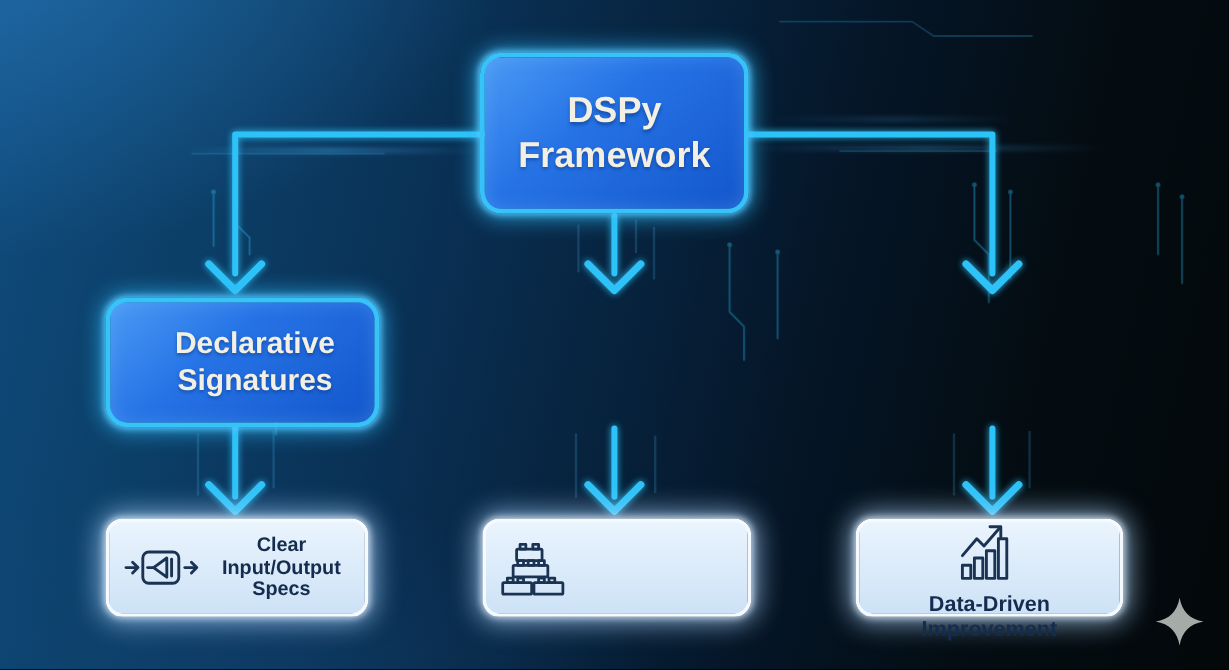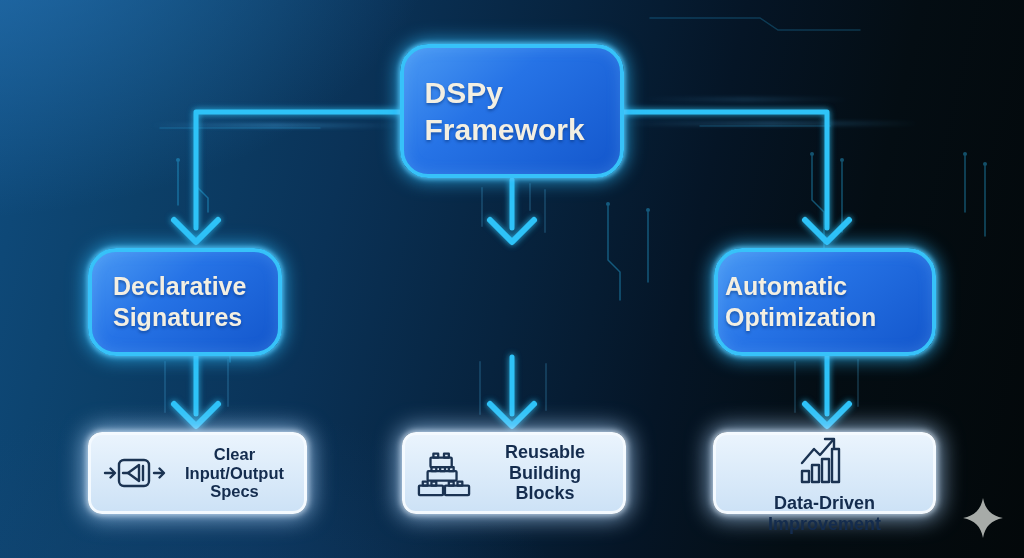--- a/index.html
+++ b/index.html
@@ -8,23 +8,23 @@
     font-family:"Liberation Sans","DejaVu Sans",sans-serif;
     background:
       radial-gradient(900px 520px at -6% -12%, rgba(38,115,180,.85), rgba(38,115,180,0) 55%),
       radial-gradient(620px 360px at 18% 112%, rgba(22,72,122,.45), rgba(22,72,122,0) 62%),
       linear-gradient(103deg,#0f4c7e 0%,#0c4069 16%,#0a3257 33%,#07233e 50%,#051526 65%,#040d13 80%,#03080a 100%);
   }
   
   .node{
     position:absolute;display:flex;align-items:center;justify-content:center;
     background:linear-gradient(140deg,#4a9af4 0%,#2673e6 40%,#1356cb 100%);
-    border:4px solid #37c2f9;border-radius:28px;box-sizing:border-box;
+    border:4px solid #37c2f9;border-radius:18px;box-sizing:border-box;
     box-shadow:0 0 18px 3px rgba(47,185,250,.75),0 0 5px 1px rgba(120,215,255,.9),inset 0 0 14px rgba(130,200,255,.25);
-    color:#f3efe2;font-weight:bold;
+    color:#f3efe2;font-weight:bold;text-align:center;
     text-shadow:0 2px 3px rgba(0,40,100,.45);
   }
   .node .lbl{line-height:1.25;}
   .root-node{left:400px;top:44px;width:224px;height:134px;font-size:30px;}
   .root-node .lbl{max-width:175px;}
   .mid-node{top:248px;height:108px;font-size:25px;}
   .mid-node .lbl{max-width:200px;}
   
   .leaf{
     position:absolute;top:432px;height:82px;display:flex;align-items:center;
@@ -111,25 +111,22 @@
         <path d="M490 404 L512 426 L534 404"></path>
         <path d="M805 404 L827 426 L849 404"></path>
       </g>
     </g>
   </svg>
 
   <div class="node root-node">
     <span class="lbl">DSPy Framework</span>
   </div>
 
-  <div class="node mid-node" style="left:88px;width:194px;padding-left:21px;">
+  <div class="node mid-node" style="left:88px;width:228px;padding-left:21px;">
     <span class="lbl">Declarative Signatures</span>
-  </div>
-  <div class="node mid-node" style="left:714px;width:222px;">
-    <span class="lbl">Automatic Optimization</span>
   </div>
 
   <div class="leaf leaf-0" style="left:88px;width:219px;justify-content:flex-end;">
     <span class="ic">
       <svg width="66" height="40" viewBox="0 0 66 40">
         <path d="M2 20 H11"></path>
           <path d="M7.5 15.5 L12 20 L7.5 24.5"></path>
         <rect x="16" y="7" width="30" height="26" rx="5"></rect>
         <path d="M20 20 H25"></path>
         <path d="M36 12 V28 L25 20 Z"></path>
@@ -152,21 +149,20 @@
           <rect x="33" y="19" width="5" height="4"></rect>
         <rect x="11" y="23" width="30" height="10" rx="1"></rect>
         <rect x="6" y="34" width="5" height="4"></rect>
           <rect x="15" y="34" width="5" height="4"></rect>
         <rect x="33" y="34" width="5" height="4"></rect>
           <rect x="42" y="34" width="5" height="4"></rect>
         <rect x="2" y="38" width="25" height="10" rx="1"></rect>
         <rect x="29" y="38" width="25" height="10" rx="1"></rect>
       </svg>
     </span>
-    <span class="lbl">Reusable Building Blocks</span>
   </div>
 
   <div class="leaf leaf-2" style="left:713px;width:223px;flex-direction:column;">
     <span class="ic">
       <svg width="52" height="50" viewBox="0 0 52 50">
         <rect x="3" y="36" width="7" height="11"></rect>
         <rect x="13" y="30" width="7" height="17"></rect>
         <rect x="23" y="24" width="7" height="23"></rect>
         <rect x="33" y="14" width="7" height="33"></rect>
         <path d="M3 28 L15 14 L21 20 L34 5"></path>

